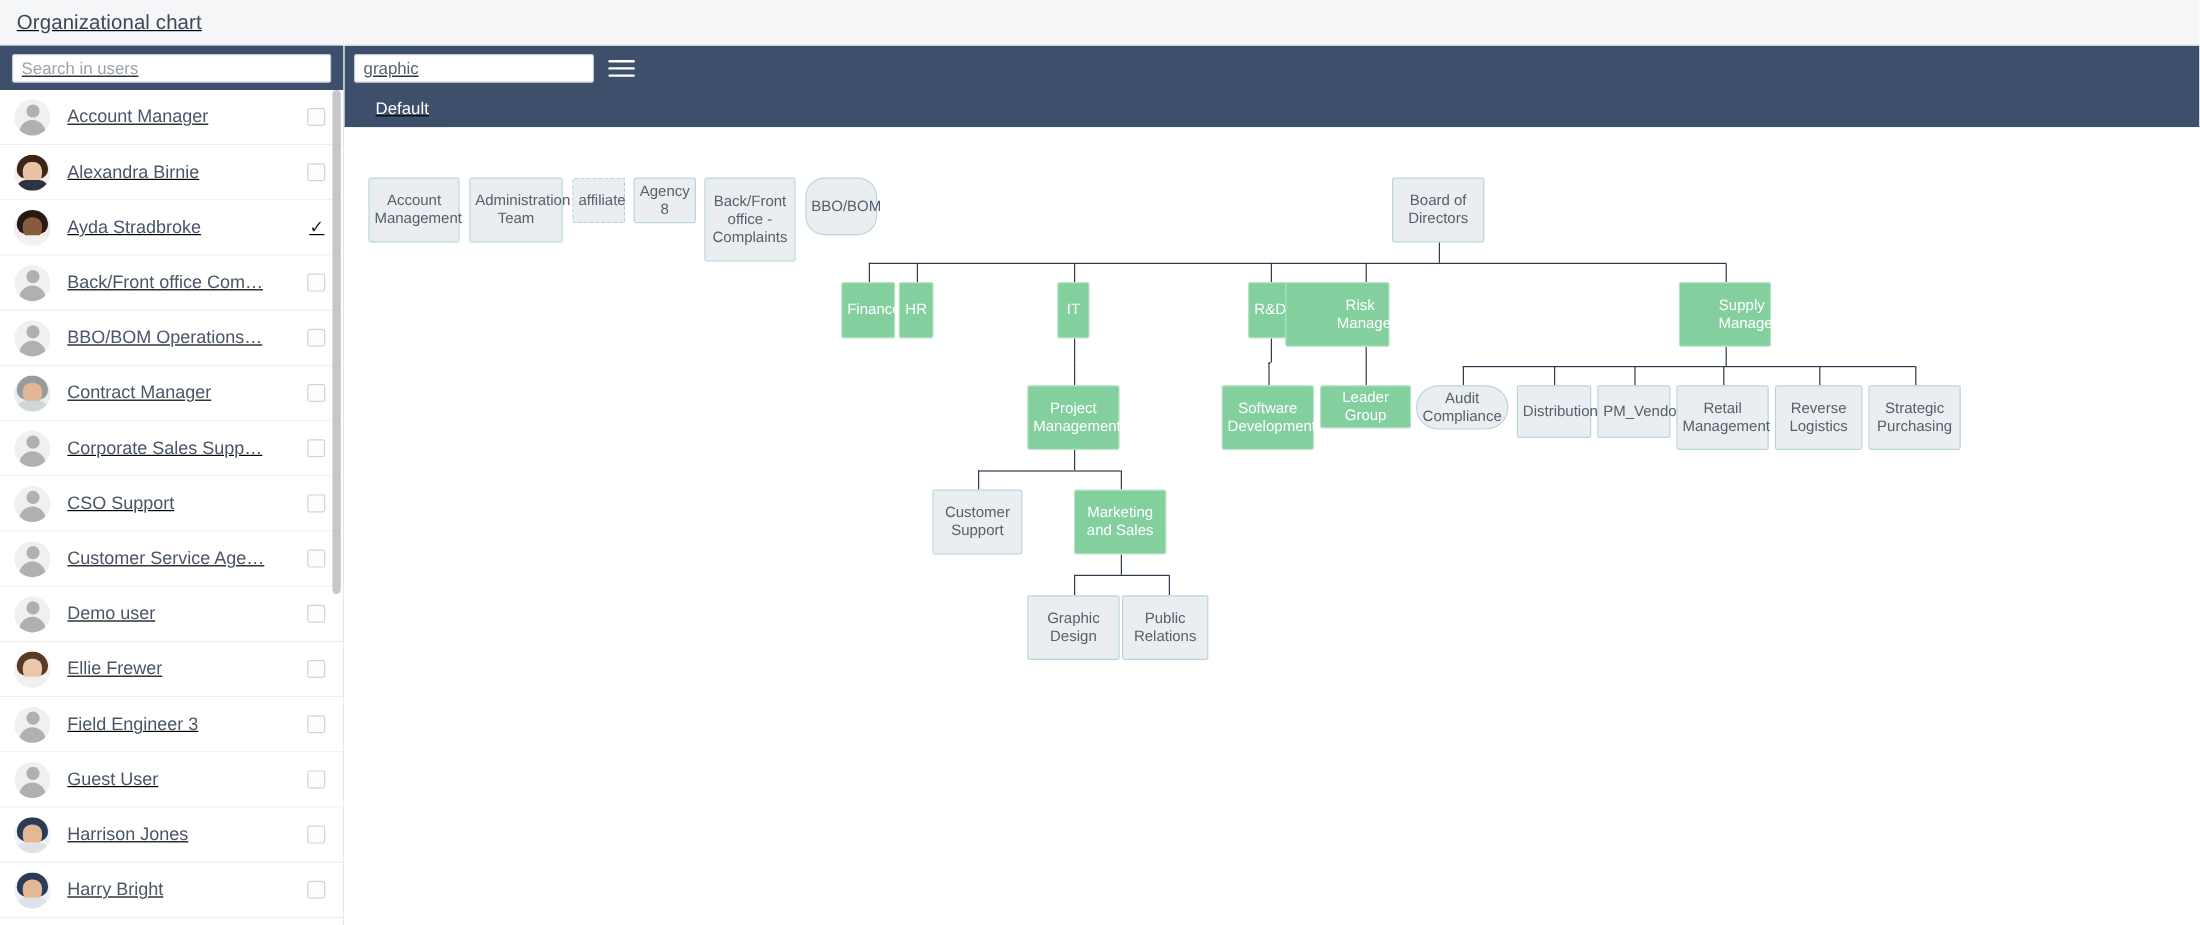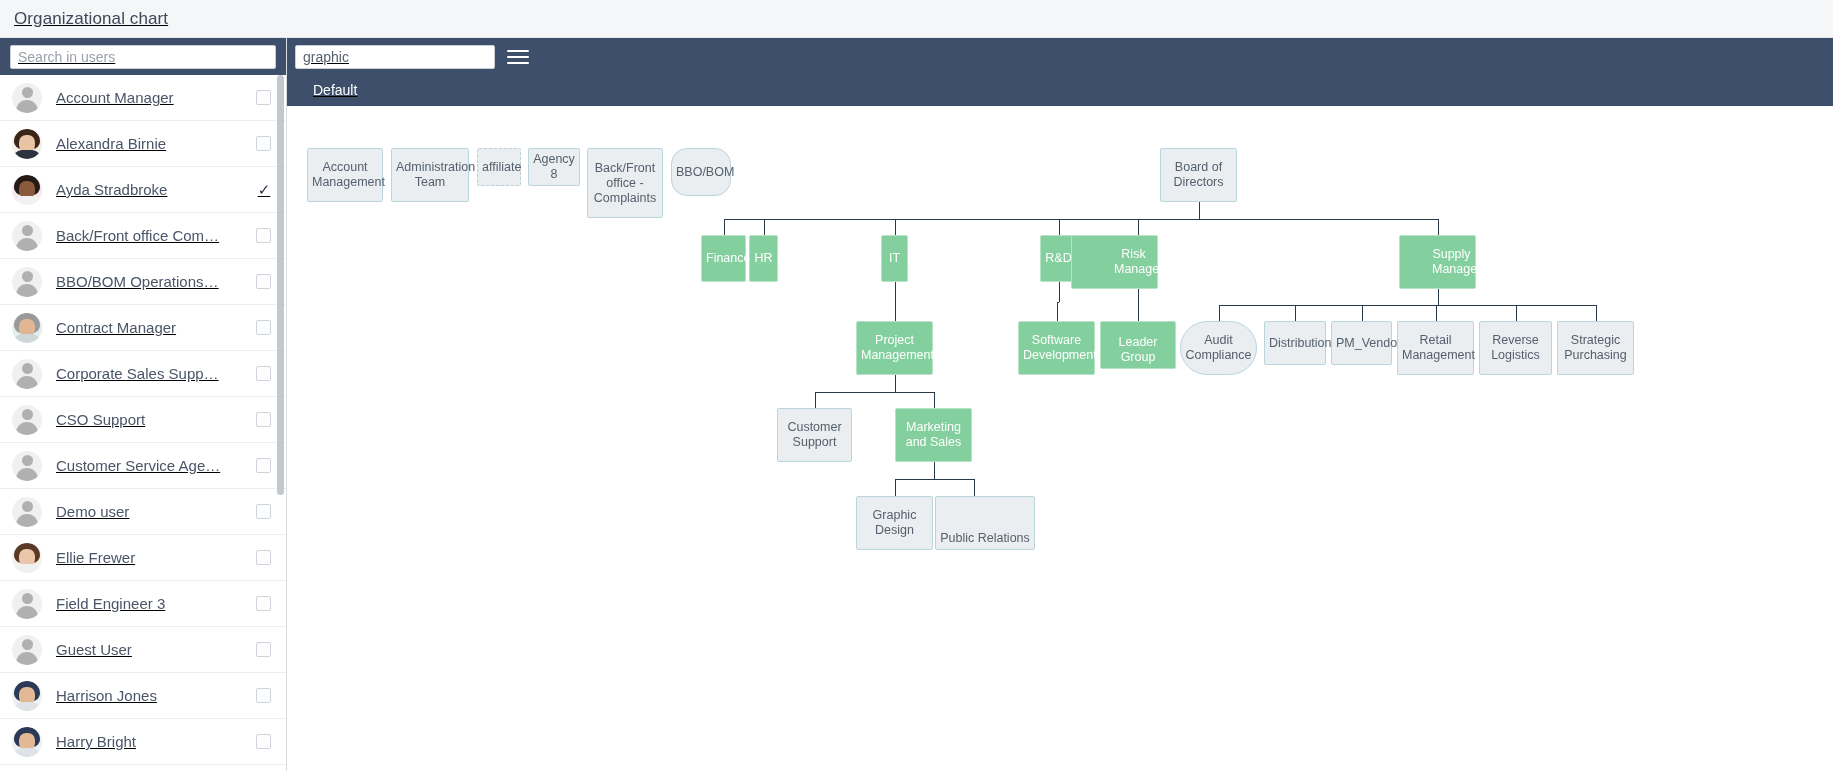--- a/index.html
+++ b/index.html
@@ -513,24 +513,24 @@
             </div>
             <div class="node node-green" style="left: 1112px; top: 129px; width: 77px; height: 54px; padding-left: 32px;">
               <span class="node-label">Supply Management</span>
             </div>
             <div class="node node-green" style="left: 569px; top: 215px; width: 77px; height: 54px;">
               <span class="node-label">Project Management</span>
             </div>
             <div class="node node-green" style="left: 731px; top: 215px; width: 77px; height: 54px;">
               <span class="node-label">Software Development</span>
             </div>
-            <div class="node node-green" style="left: 813px; top: 215px; width: 76px; height: 48px; align-items: flex-end;">
+            <div class="node node-green" style="left: 813px; top: 215px; width: 76px; height: 36px;">
               <span class="node-label">Leader Group</span>
             </div>
-            <div class="node node-blue" style="left: 893px; top: 215px; width: 77px; height: 54px; border-radius: 27px;">
+            <div class="node node-blue" style="left: 893px; top: 215px; width: 77px; height: 37px; border-radius: 27px;">
               <span class="node-label">Audit Compliance</span>
             </div>
             <div class="node node-blue" style="left: 977px; top: 215px; width: 62px; height: 44px;">
               <span class="node-label">Distribution</span>
             </div>
             <div class="node node-blue" style="left: 1044px; top: 215px; width: 61px; height: 44px;">
               <span class="node-label">PM_Vendor</span>
             </div>
             <div class="node node-blue" style="left: 1110px; top: 215px; width: 77px; height: 54px;">
               <span class="node-label">Retail Management</span>
@@ -543,21 +543,21 @@
             </div>
             <div class="node node-blue" style="left: 490px; top: 302px; width: 75px; height: 54px;">
               <span class="node-label">Customer Support</span>
             </div>
             <div class="node node-green" style="left: 608px; top: 302px; width: 77px; height: 54px;">
               <span class="node-label">Marketing and Sales</span>
             </div>
             <div class="node node-blue" style="left: 569px; top: 390px; width: 77px; height: 54px;">
               <span class="node-label">Graphic Design</span>
             </div>
-            <div class="node node-blue" style="left: 648px; top: 390px; width: 100px; height: 54px; align-items: flex-end;">
+            <div class="node node-blue" style="left: 648px; top: 390px; width: 72px; height: 54px;">
               <span class="node-label">Public Relations</span>
             </div>
           </div>
       </div>
 
     </div>
   </div>
 </div>
 
 </body></html>

